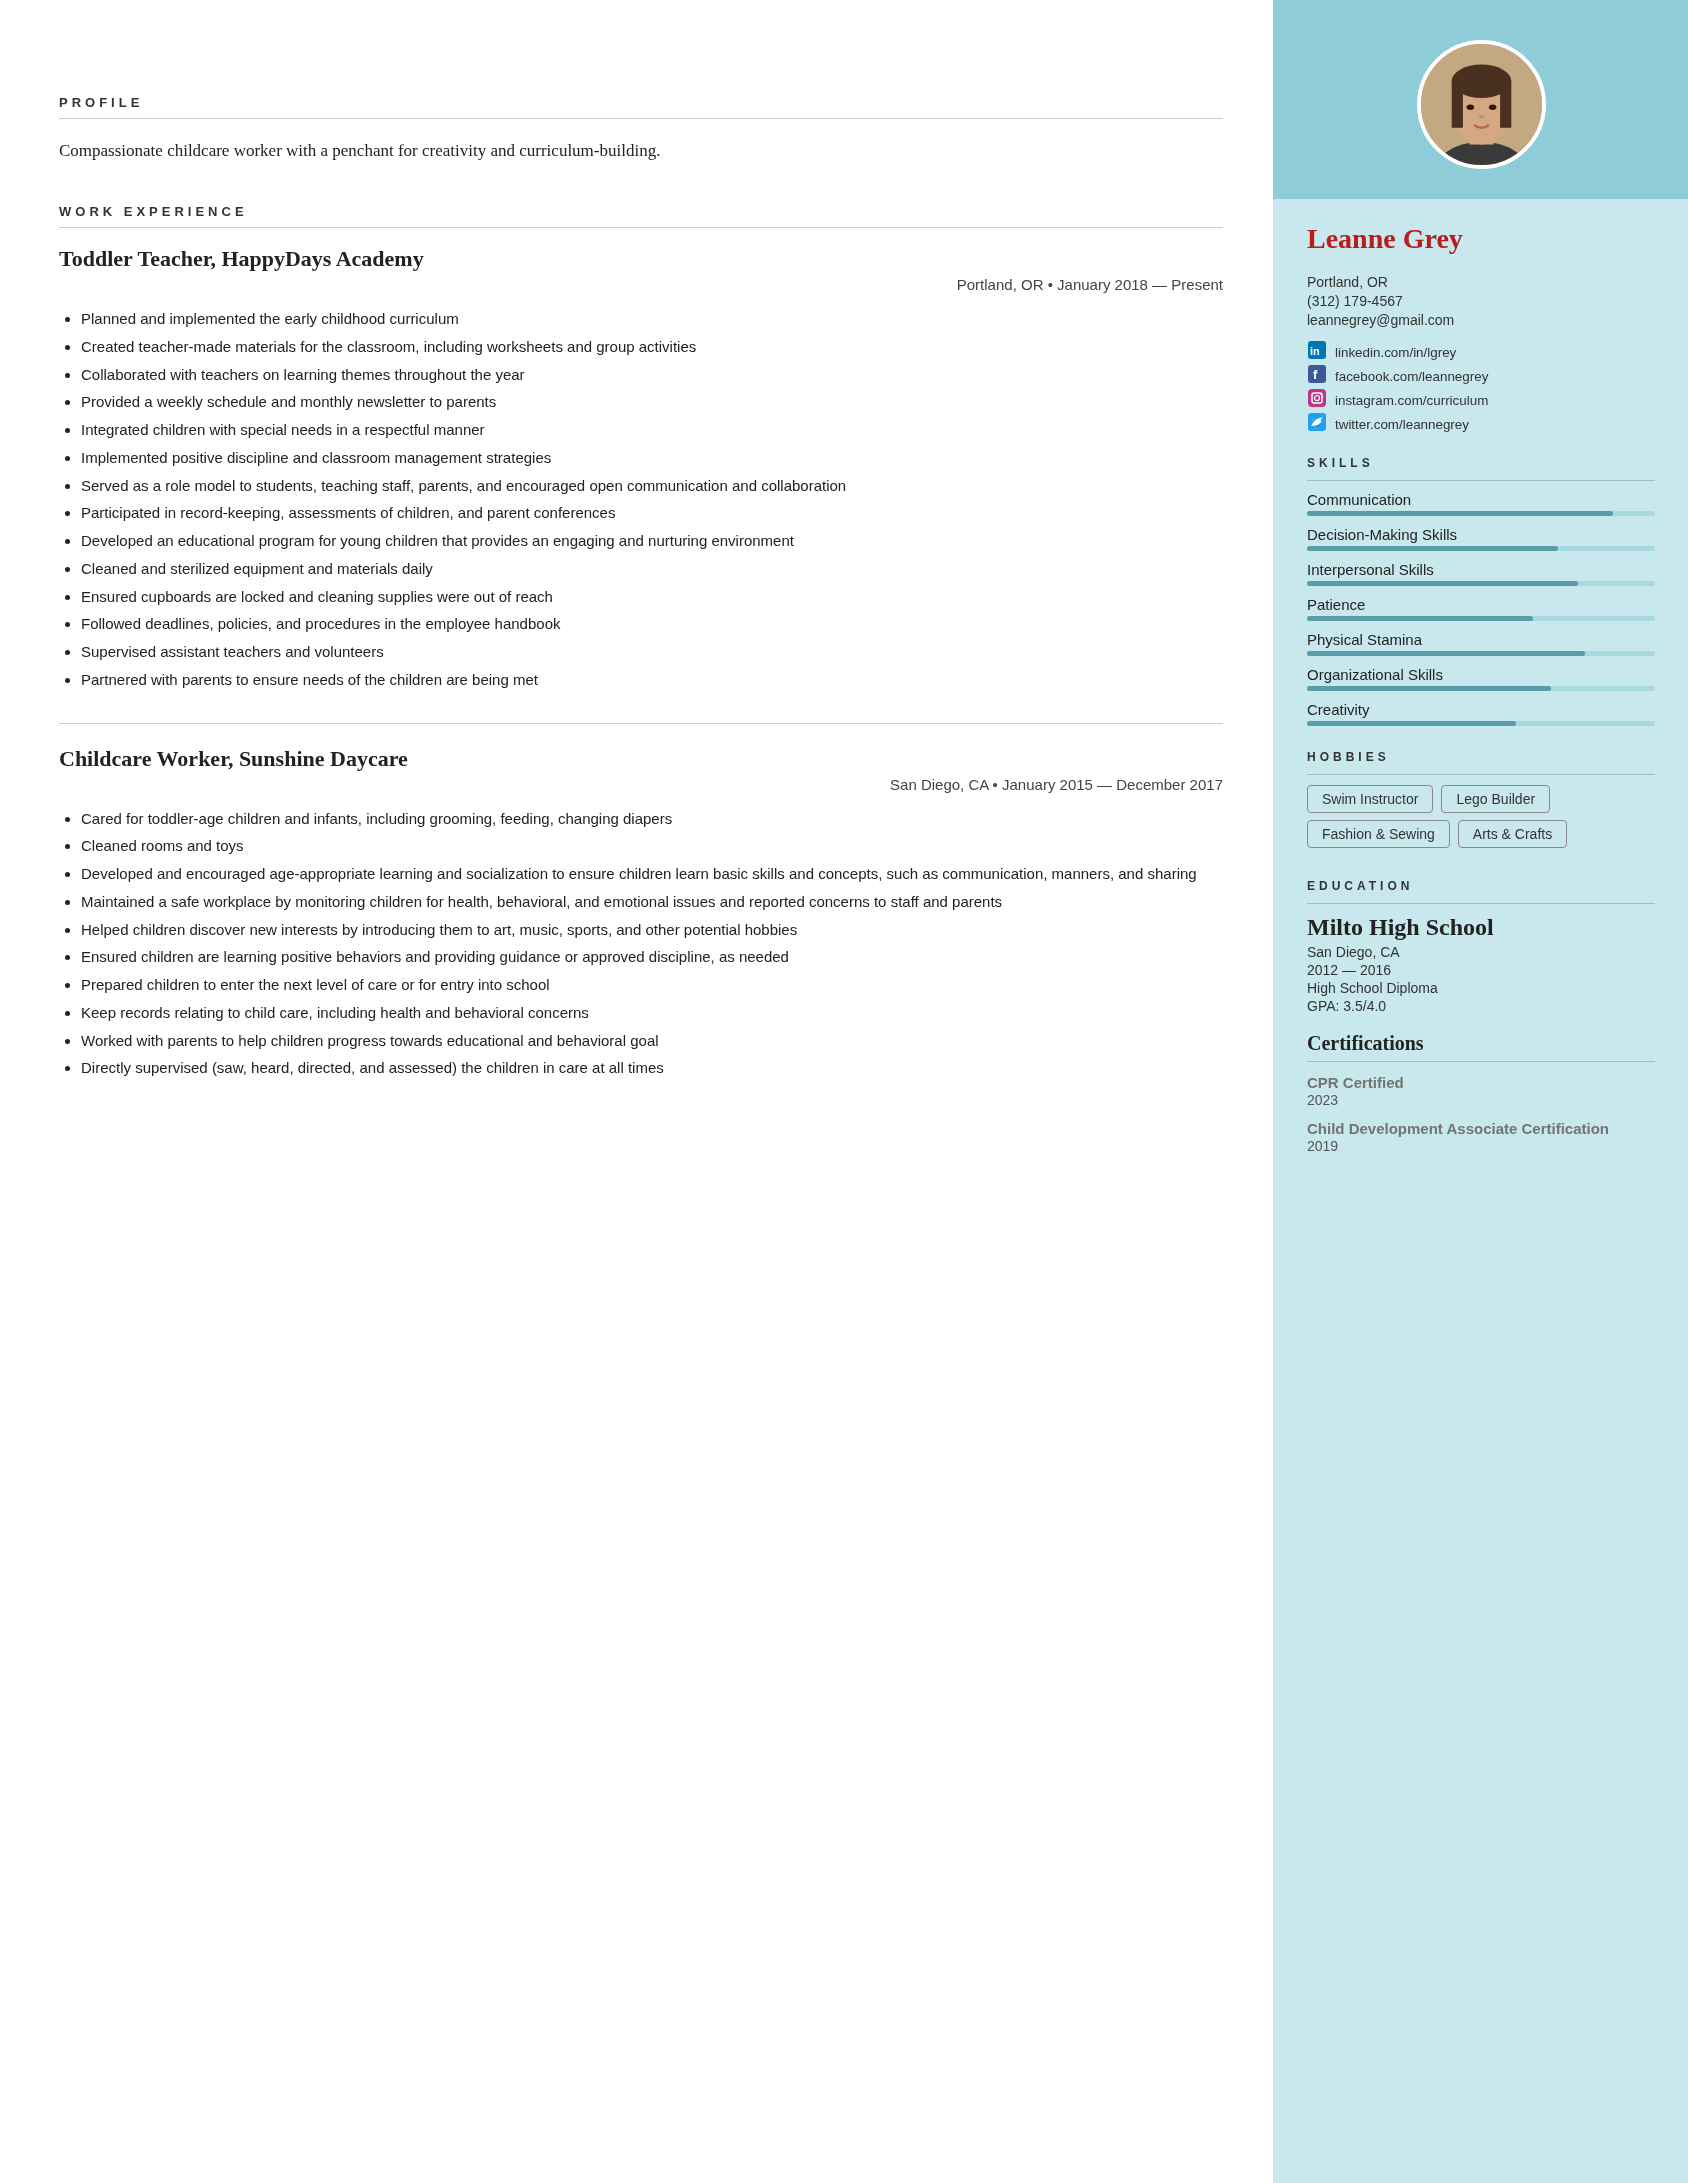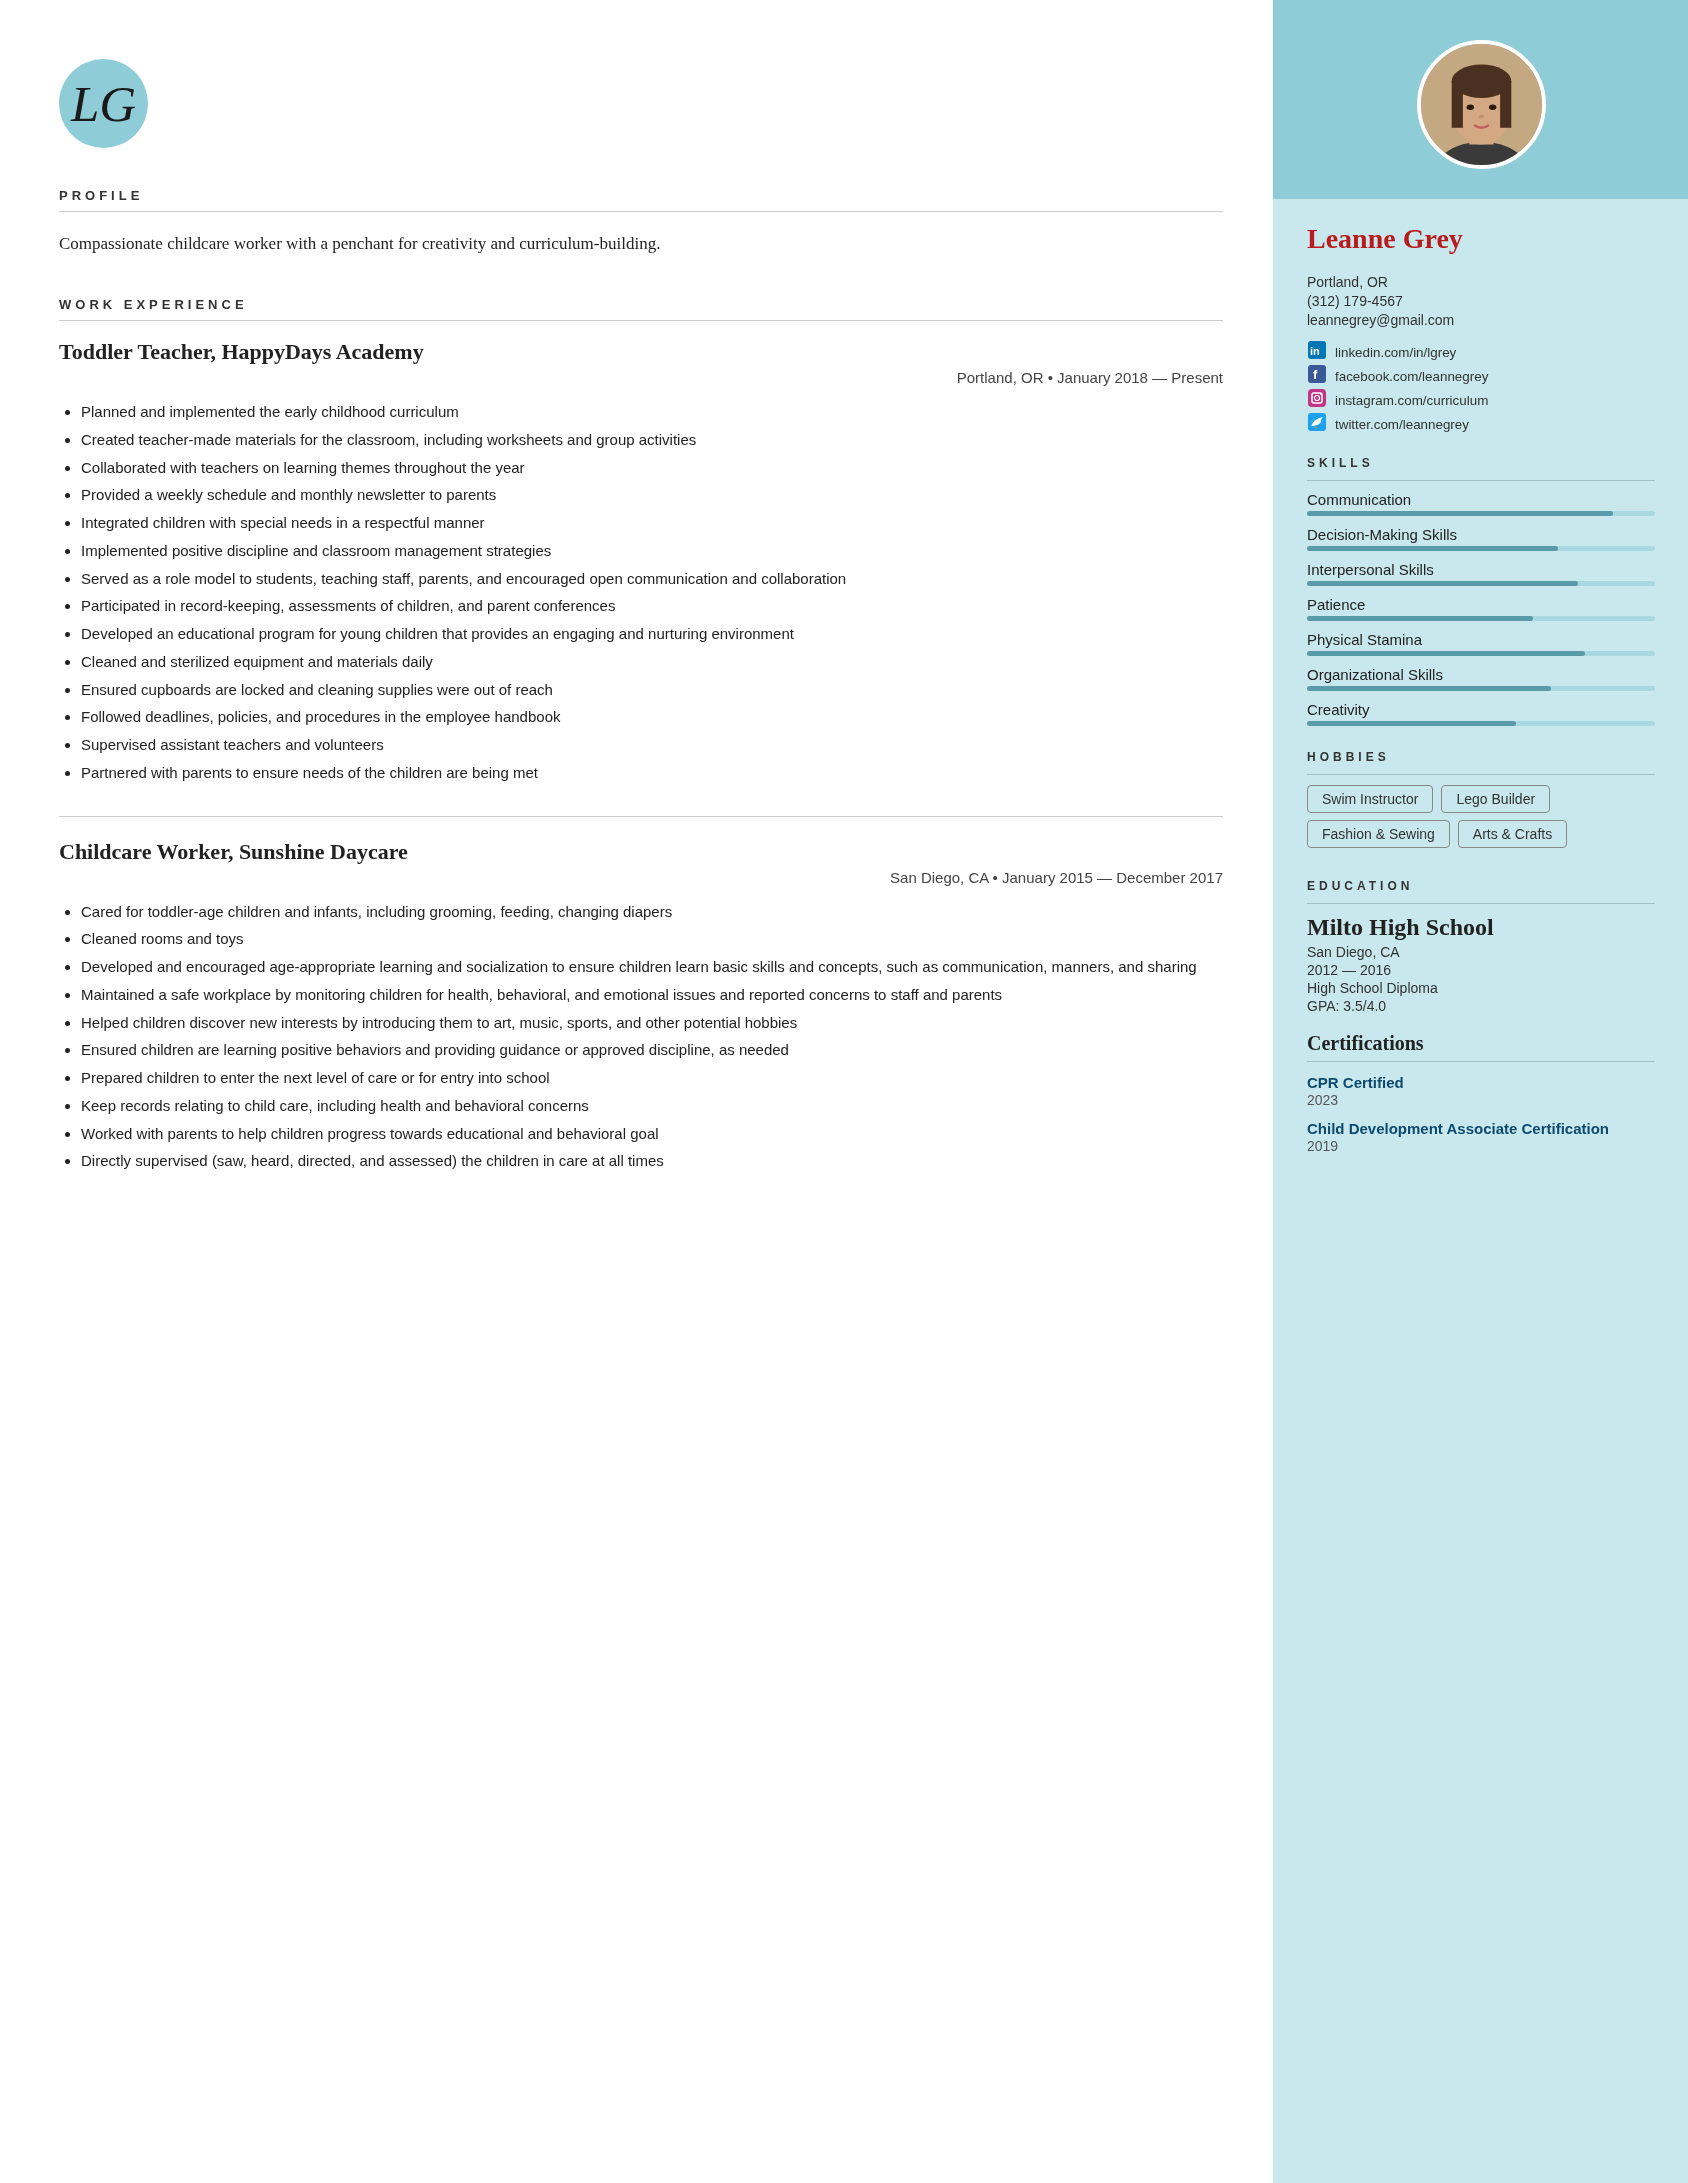--- a/index.html
+++ b/index.html
@@ -217,21 +217,21 @@
     }
     .edu-detail {
       font-size: 14px;
       color: #333;
       font-family: Arial, sans-serif;
       margin-bottom: 2px;
     }
 
     .cert-name {
       font-size: 15px;
-      color: #0c4a6e;
+      color: #737373;
       font-family: Arial, sans-serif;
       font-weight: 600;
       margin-bottom: 1px;
       margin-top: 12px;
     }
     .cert-year {
       font-size: 14px;
       color: #555;
       font-family: Arial, sans-serif;
     }
@@ -240,25 +240,20 @@
       border: none;
       border-top: 1px solid #9fbfc7;
       margin: 6px 0 10px 0;
     }
   </style>
 </head>
 <body>
 
 <div class="main-content">
 
-  <div class="logo-area">
-    <div class="logo-circle">
-      <span class="logo-text">LG</span>
-    </div>
-  </div>
 
   <div class="section-label">PROFILE</div>
   <hr class="section-divider">
   <p class="profile-text">Compassionate childcare worker with a penchant for creativity and curriculum-building.</p>
 
   <div class="section-label" style="margin-top:40px;">WORK EXPERIENCE</div>
   <hr class="section-divider">
 
   <div class="work-section">
     <div class="job-title">Toddler Teacher, HappyDays Academy</div>

